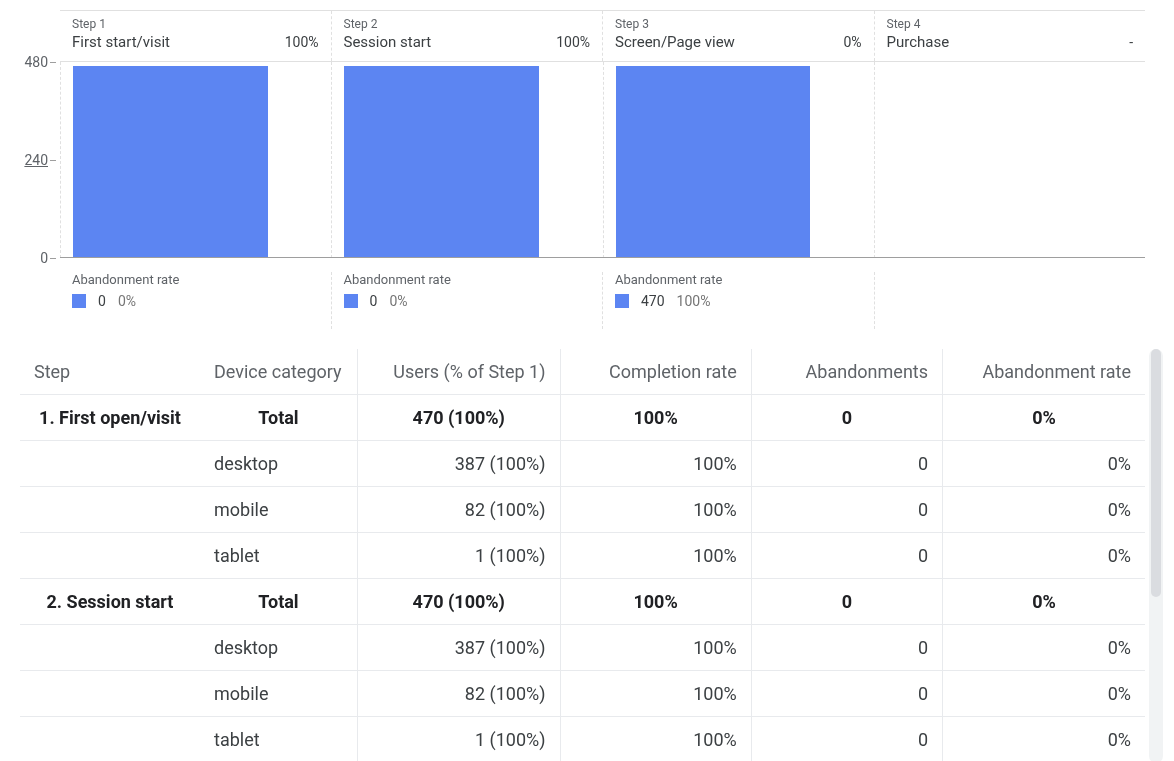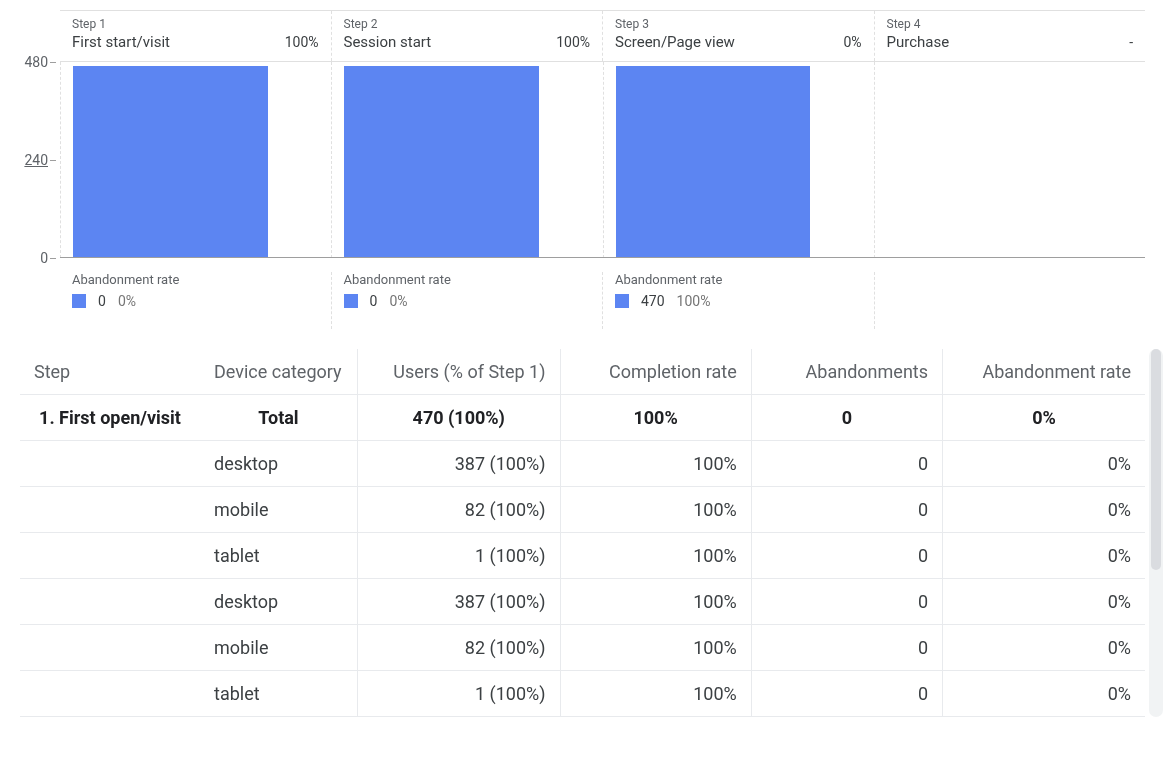--- a/index.html
+++ b/index.html
@@ -320,20 +320,28 @@
             <td class="num col-divider-left">0%</td>
           </tr>
           <tr>
             <td></td>
             <td class="dev-name">tablet</td>
             <td class="num col-divider-left">1 (100%)</td>
             <td class="num col-divider-left">100%</td>
             <td class="num col-divider-left">0</td>
             <td class="num col-divider-left">0%</td>
           </tr>
+          <tr class="step-total">
+            <td class="step-name">2. Session start</td>
+            <td class="dev-name">Total</td>
+            <td class="num col-divider-left">470 (100%)</td>
+            <td class="num col-divider-left">100%</td>
+            <td class="num col-divider-left">0</td>
+            <td class="num col-divider-left">0%</td>
+          </tr>
           <tr>
             <td></td>
             <td class="dev-name">desktop</td>
             <td class="num col-divider-left">387 (100%)</td>
             <td class="num col-divider-left">100%</td>
             <td class="num col-divider-left">0</td>
             <td class="num col-divider-left">0%</td>
           </tr>
           <tr>
             <td></td>

